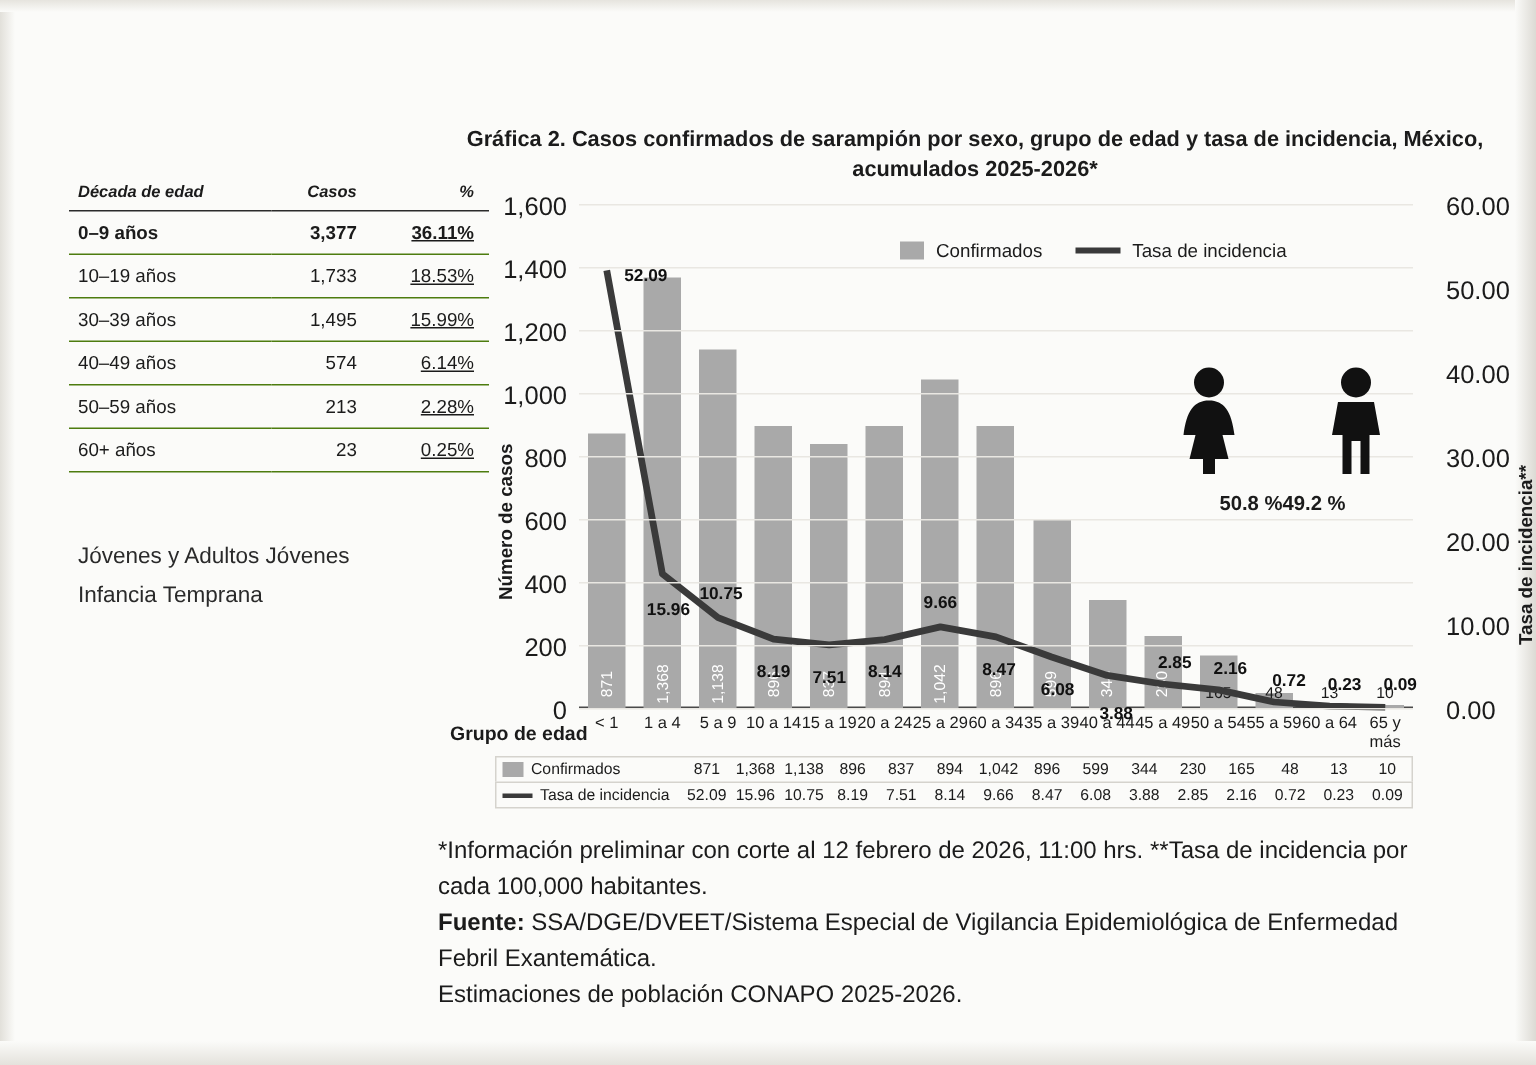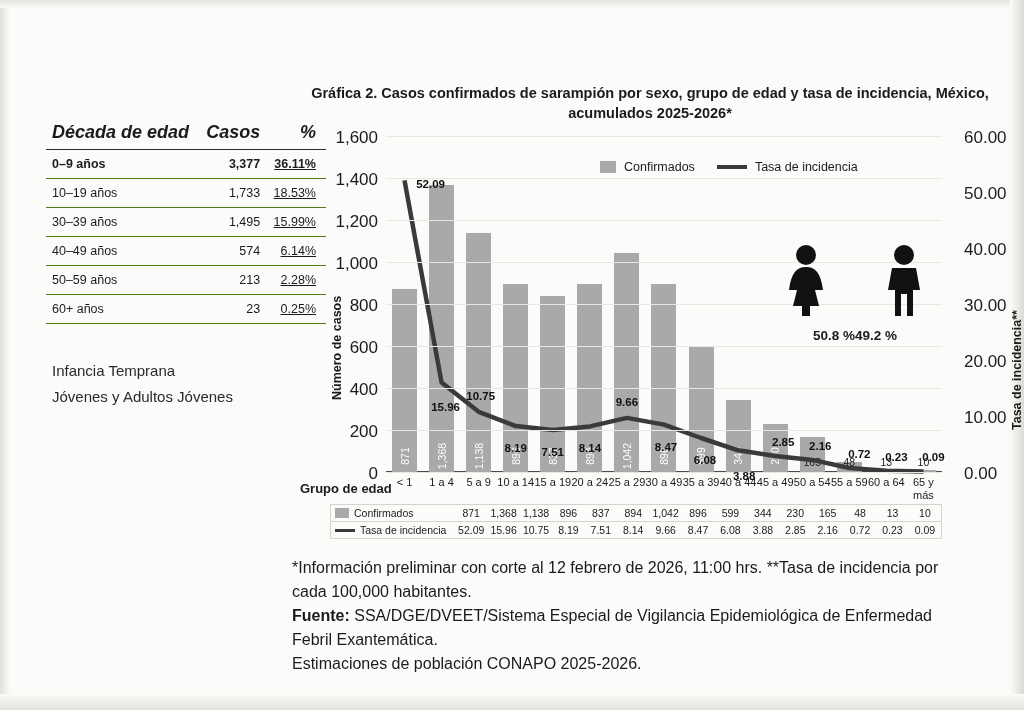--- a/index.html
+++ b/index.html
@@ -16,21 +16,21 @@
   .page-edge-bottom{position:absolute;left:0;bottom:0;width:1024px;height:16px;
        background:linear-gradient(0deg,#e4e2dc,#fbfbf9);}
 
   
   .chart-title{position:absolute;left:300px;top:84px;width:700px;
       text-align:center;font-size:14.5px;font-weight:bold;line-height:1.35;}
 
   
   .tbl{position:absolute;left:46px;top:118px;width:280px;font-size:12.5px;}
   .tbl table{border-collapse:collapse;width:100%;}
-  .tbl th{font-style:italic;font-weight:bold;font-size:18px;text-align:left;
+  .tbl th{font-style:italic;font-weight:bold;font-size:11px;text-align:left;
       padding:4px 6px 6px 6px;}
   .tbl th.num,.tbl td.num{text-align:right;}
   .tbl th.pct,.tbl td.pct{text-align:right;padding-right:10px;}
   .tbl thead tr{border-bottom:1.6px solid #2b2b2b;}
   .tbl tbody td{padding:7px 6px;border-bottom:1px solid #4d7c0f;}
   .tbl tbody tr:first-child td{font-weight:bold;}
   .tbl td.pct span{text-decoration:underline;}
   .notes{position:absolute;left:52px;top:358px;font-size:15px;line-height:1.75;
       color:#2a2a2a;}
   .yaxis-label{position:absolute;font-size:12.5px;font-weight:bold;
@@ -138,22 +138,22 @@
         <tr>
           <td>60+ años</td>
           <td class="num">23</td>
           <td class="pct"><span>0.25%</span></td>
         </tr>
       </tbody>
   </table>
 </div>
 
 <div class="notes">
+  <div>Jóvenes y Adultos Jóvenes</div>
   <div>Infancia Temprana</div>
-  <div>Jóvenes y Adultos Jóvenes</div>
 </div>
 
 <div class="yaxis-label" id="ylab-left">Número de casos</div>
 <div class="yaxis-label" id="ylab-right">Tasa de incidencia**</div>
 <div class="grplabel">Grupo de edad</div>
 
 <div class="legend">
   <span class="sw-bar"></span>
   <span class="t">Confirmados</span>
   <span class="sw-line"></span>
@@ -285,21 +285,21 @@
   </div>
 
 <div class="xcat" id="xcat">
     <div>&lt; 1</div>
     <div>1 a 4</div>
     <div>5 a 9</div>
     <div>10 a 14</div>
     <div>15 a 19</div>
     <div>20 a 24</div>
     <div>25 a 29</div>
-    <div>30 a 49</div>
+    <div>60 a 34</div>
     <div>35 a 39</div>
     <div>40 a 44</div>
     <div>45 a 49</div>
     <div>50 a 54</div>
     <div>55 a 59</div>
     <div>60 a 64</div>
     <div>65 y más</div>
   </div>
 
 <div class="datatable">

